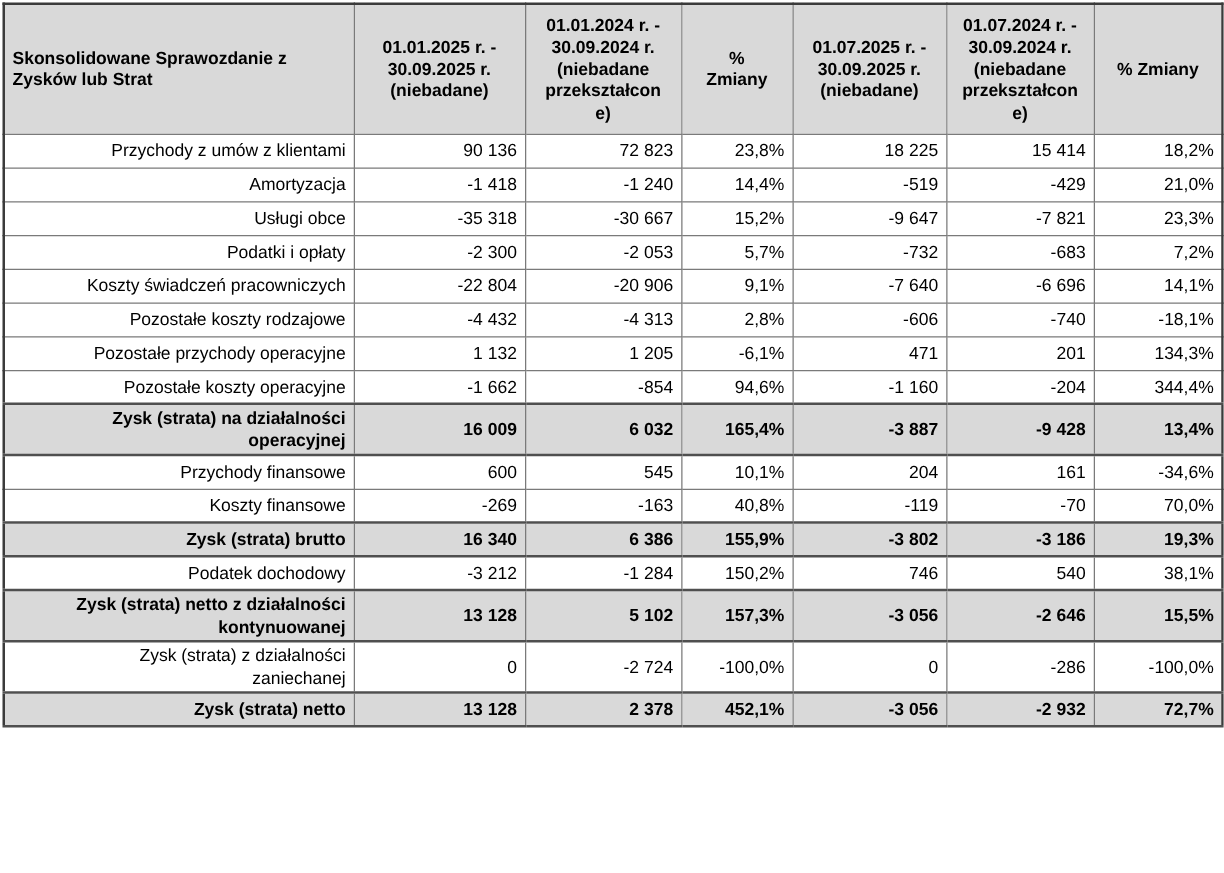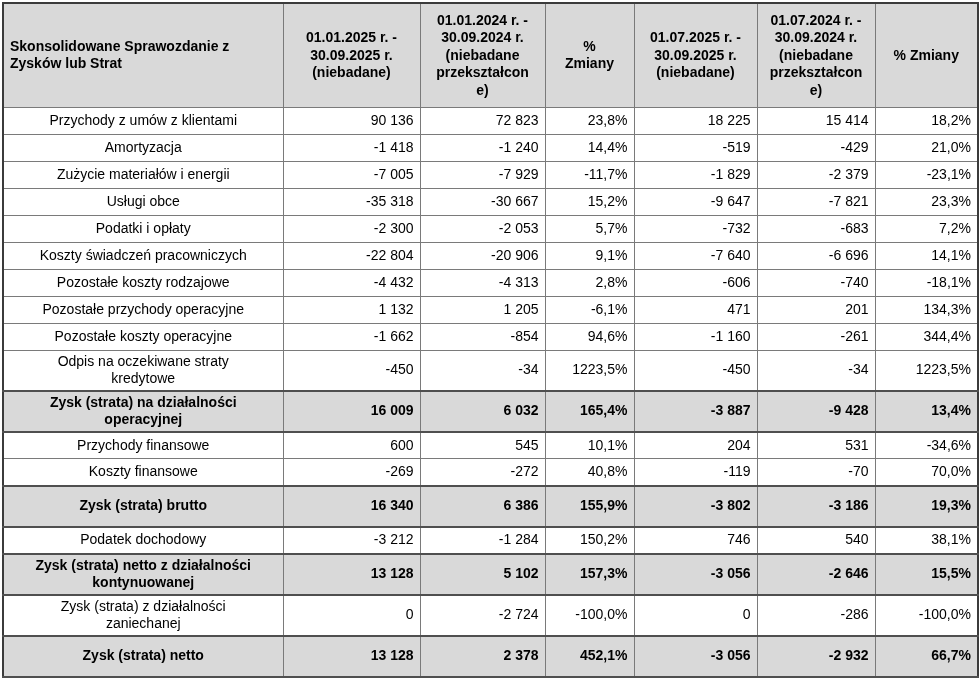--- a/index.html
+++ b/index.html
@@ -36,30 +36,30 @@
     font-weight: bold;
     text-align: center;
     white-space: pre-line;
     height: 104px;
     margin-top: 29px;
   }
   thead th.label-col {
     text-align: left;
   }
   td.label {
-    text-align: center;
+    text-align: right;
     white-space: pre-line;
   }
   td.num {
     text-align: right;
     white-space: nowrap;
   }
   tr.regular td { height: 27px; background: #ffffff; }
   tr.emphasis td {
-    height: 41px;
+    height: 27px;
     background: #d9d9d9;
     font-weight: bold;
     border-top: 2px solid #4f4f4f;
     border-bottom: 2px solid #4f4f4f;
   }
 </style>
 </head>
 <body>
 
 <div class="sheet">
@@ -111,29 +111,20 @@
         <tr class="regular">
           <td class="label">Amortyzacja</td>
           <td class="num">-1 418</td>
           <td class="num">-1 240</td>
           <td class="num">14,4%</td>
           <td class="num">-519</td>
           <td class="num">-429</td>
           <td class="num">21,0%</td>
         </tr>
         <tr class="regular">
-          <td class="label">Zużycie materiałów i energii</td>
-          <td class="num">-7 005</td>
-          <td class="num">-7 929</td>
-          <td class="num">-11,7%</td>
-          <td class="num">-1 829</td>
-          <td class="num">-2 379</td>
-          <td class="num">-23,1%</td>
-        </tr>
-        <tr class="regular">
           <td class="label">Usługi obce</td>
           <td class="num">-35 318</td>
           <td class="num">-30 667</td>
           <td class="num">15,2%</td>
           <td class="num">-9 647</td>
           <td class="num">-7 821</td>
           <td class="num">23,3%</td>
         </tr>
         <tr class="regular">
           <td class="label">Podatki i opłaty</td>
@@ -170,56 +161,46 @@
           <td class="num">471</td>
           <td class="num">201</td>
           <td class="num">134,3%</td>
         </tr>
         <tr class="regular">
           <td class="label">Pozostałe koszty operacyjne</td>
           <td class="num">-1 662</td>
           <td class="num">-854</td>
           <td class="num">94,6%</td>
           <td class="num">-1 160</td>
-          <td class="num">-261</td>
+          <td class="num">-204</td>
           <td class="num">344,4%</td>
-        </tr>
-        <tr class="regular">
-          <td class="label">Odpis na oczekiwane straty
-kredytowe</td>
-          <td class="num">-450</td>
-          <td class="num">-34</td>
-          <td class="num">1223,5%</td>
-          <td class="num">-450</td>
-          <td class="num">-34</td>
-          <td class="num">1223,5%</td>
         </tr>
         <tr class="emphasis">
           <td class="label">Zysk (strata) na działalności
 operacyjnej</td>
           <td class="num">16 009</td>
           <td class="num">6 032</td>
           <td class="num">165,4%</td>
           <td class="num">-3 887</td>
           <td class="num">-9 428</td>
           <td class="num">13,4%</td>
         </tr>
         <tr class="regular">
           <td class="label">Przychody finansowe</td>
           <td class="num">600</td>
           <td class="num">545</td>
           <td class="num">10,1%</td>
           <td class="num">204</td>
-          <td class="num">531</td>
+          <td class="num">161</td>
           <td class="num">-34,6%</td>
         </tr>
         <tr class="regular">
           <td class="label">Koszty finansowe</td>
           <td class="num">-269</td>
-          <td class="num">-272</td>
+          <td class="num">-163</td>
           <td class="num">40,8%</td>
           <td class="num">-119</td>
           <td class="num">-70</td>
           <td class="num">70,0%</td>
         </tr>
         <tr class="emphasis">
           <td class="label">Zysk (strata) brutto</td>
           <td class="num">16 340</td>
           <td class="num">6 386</td>
           <td class="num">155,9%</td>
@@ -256,17 +237,17 @@
           <td class="num">-286</td>
           <td class="num">-100,0%</td>
         </tr>
         <tr class="emphasis">
           <td class="label">Zysk (strata) netto</td>
           <td class="num">13 128</td>
           <td class="num">2 378</td>
           <td class="num">452,1%</td>
           <td class="num">-3 056</td>
           <td class="num">-2 932</td>
-          <td class="num">66,7%</td>
+          <td class="num">72,7%</td>
         </tr>
       </tbody>
   </table>
 </div>
 
 </body></html>

